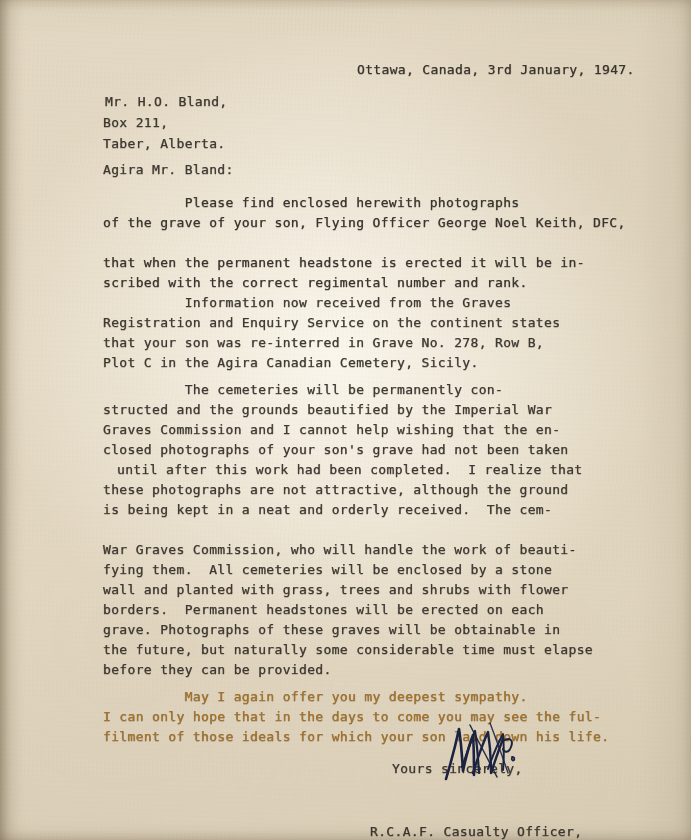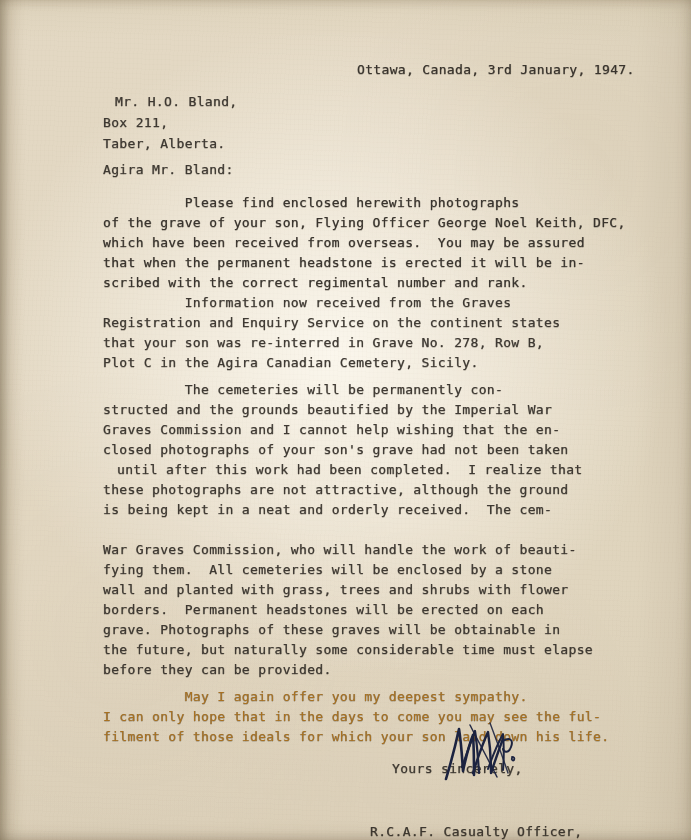--- a/index.html
+++ b/index.html
@@ -92,29 +92,28 @@
 
 <div id="page">
 
   <div id="paper-texture"></div>
   <div id="paper-grain"></div>
 
   <div id="typed">
 
     <div class="tline ink-strong" style="left:357px; top:63px;">Ottawa, Canada, 3rd January, 1947.</div>
 
-    <div class="tline" style="left:115px; top:95px;">Mr. H.O. Bland,</div>
+    <div class="tline" style="left:105px; top:95px;">Mr. H.O. Bland,</div>
     <div class="tline" style="left:103px; top:116px;">Box 211,</div>
     <div class="tline" style="left:103px; top:137px;">Taber, Alberta.</div>
 
     <div class="tline" style="left:103px; top:163px;">Agira Mr. Bland:</div>
 
     <div class="tline ink-strong" style="left:103px; top:196px;">          Please find enclosed herewith photographs</div>
     <div class="tline ink-strong" style="left:103px; top:216px;">of the grave of your son, Flying Officer George Noel Keith, DFC,</div>
-    <div class="tline ink-strong" style="left:103px; top:236px;">which have been received from overseas.  You may be assured</div>
     <div class="tline ink-strong" style="left:103px; top:256px;">that when the permanent headstone is erected it will be in-</div>
     <div class="tline ink-strong" style="left:103px; top:276px;">scribed with the correct regimental number and rank.</div>
 
     <div class="tline" style="left:103px; top:296px;">          Information now received from the Graves</div>
     <div class="tline" style="left:103px; top:316px;">Registration and Enquiry Service on the continent states</div>
     <div class="tline" style="left:103px; top:336px;">that your son was re-interred in Grave No. 278, Row B,</div>
     <div class="tline" style="left:103px; top:356px;">Plot C in the Agira Canadian Cemetery, Sicily.</div>
 
     <div class="tline" style="left:103px; top:383px;">          The cemeteries will be permanently con-</div>
     <div class="tline" style="left:103px; top:403px;">structed and the grounds beautified by the Imperial War</div>

